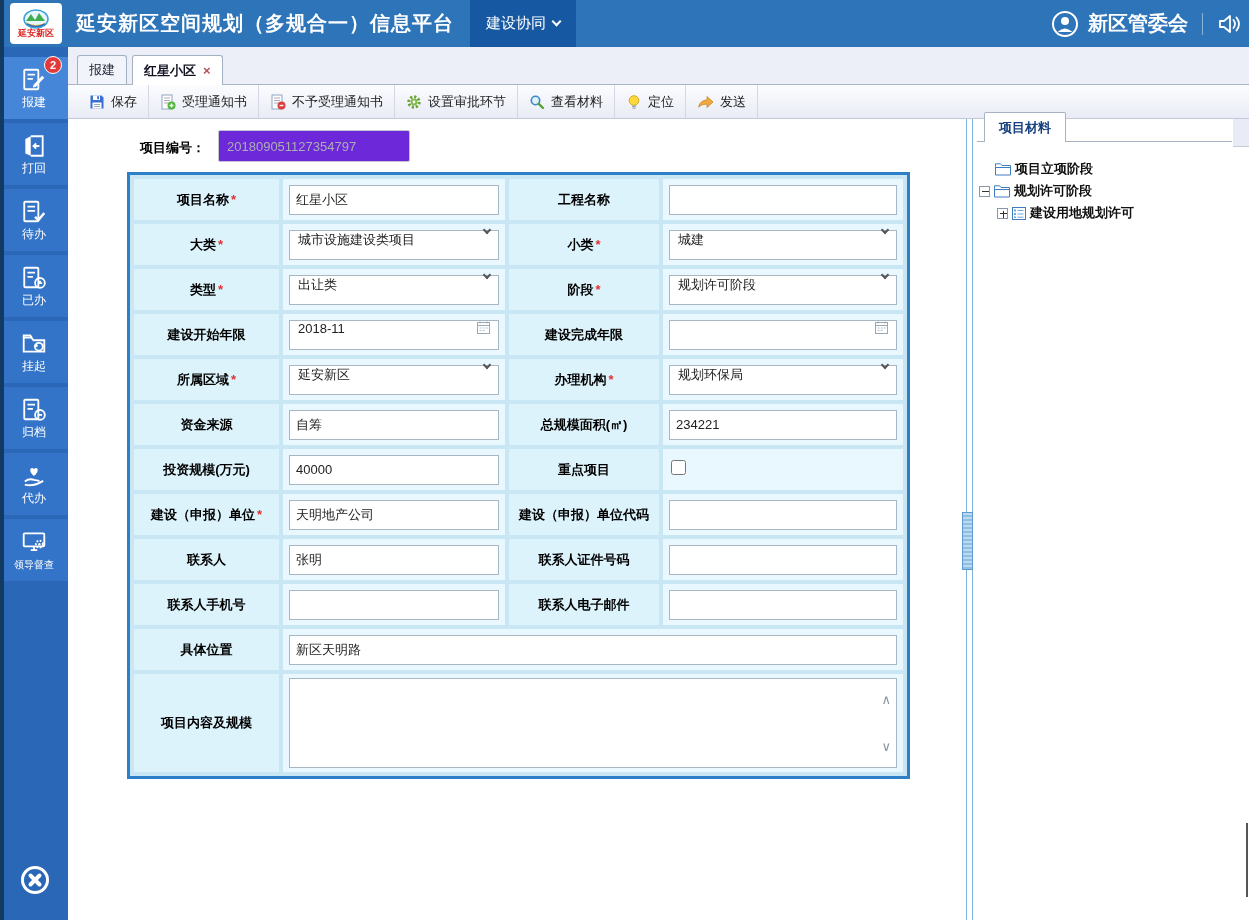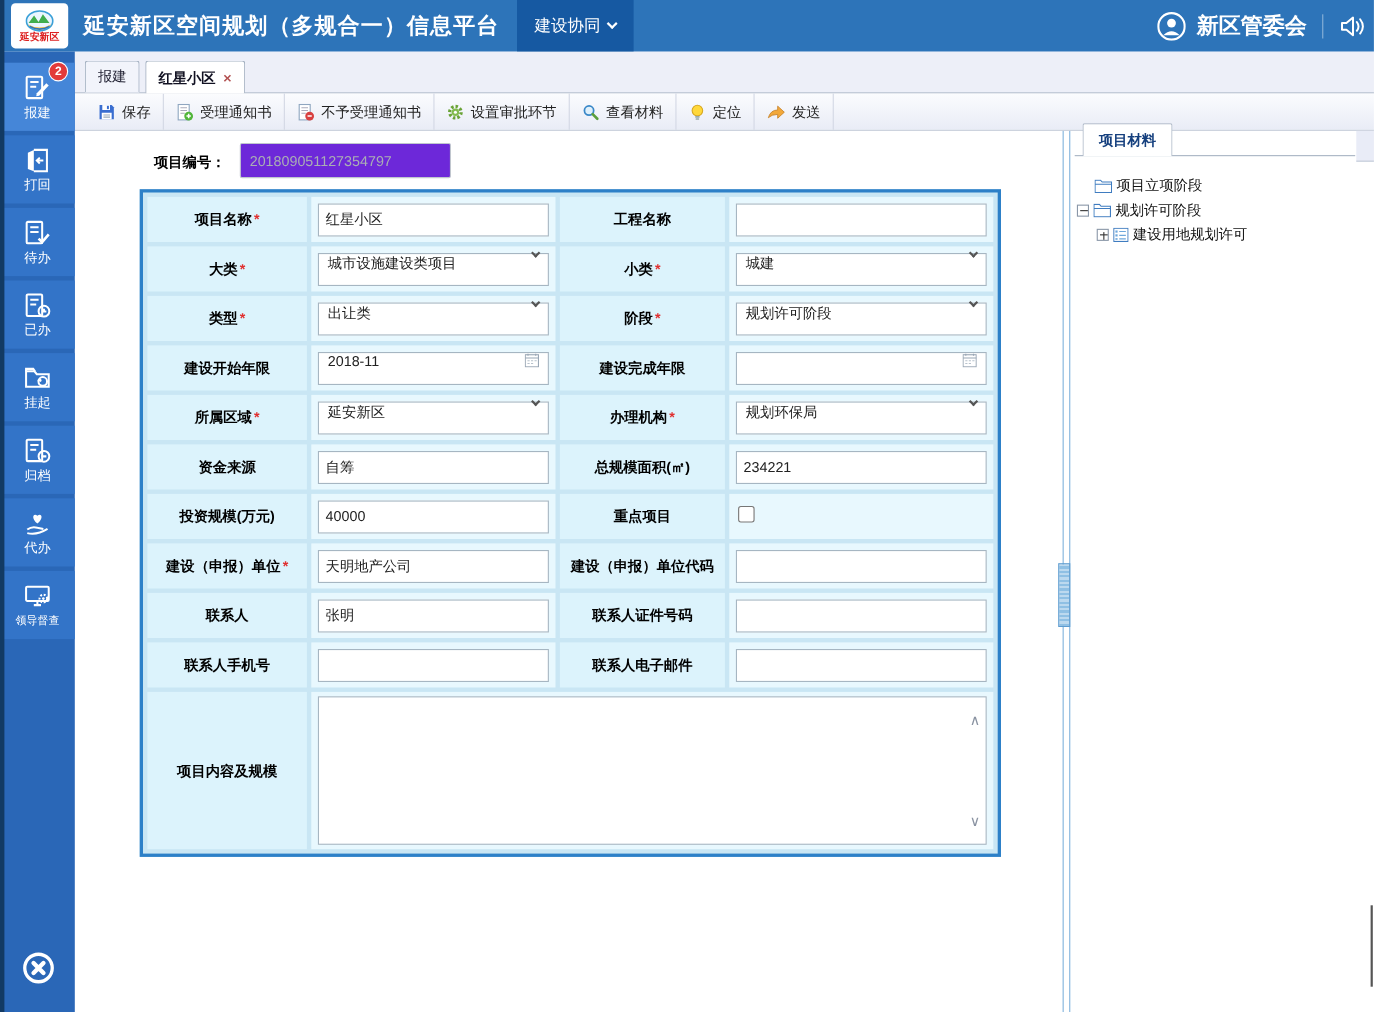--- a/index.html
+++ b/index.html
@@ -81,21 +81,21 @@
   .split-line { position:absolute; top:119px; width:1px; height:801px; background:#7fb2dc; z-index:10; }
   .split-grip { position:absolute; left:962px; top:512px; width:11px; height:58px; border:1px solid #5d9cd0;
                 background:repeating-linear-gradient(180deg,#bcd9ef 0 2px,#8fc0e4 2px 4px); z-index:11; cursor:col-resize; }
 
   
   .rpanel { position:absolute; left:977px; top:112px; width:255px; }
   .rp-tabs { border-bottom:1px solid #a7b3c3; padding-left:7px; }
   .rp-tab { display:inline-block; padding:6px 14px 5px; border:1px solid #a7b3c3; border-bottom:none;
             background:#fff; font-size:13px; font-weight:bold; color:#16407e; margin-bottom:-1px;
             position:relative; z-index:2; border-radius:2px 2px 0 0; cursor:pointer; }
-  .tree { margin-top:16px; font-size:13px; color:#111; }
+  .tree { margin-top:16px; font-size:13px; color:#111;font-weight:bold; }
   .tnode { display:flex; align-items:center; gap:4px; height:22px; cursor:pointer; }
   .toggle { width:11px; height:11px; border:1px solid #8a97a8; background:#fff; position:relative; flex:0 0 auto; }
   .toggle::after { content:""; position:absolute; left:2px; top:4.5px; width:7px; height:1px; background:#333; }
   .toggle.plus::before { content:""; position:absolute; left:4.5px; top:2px; width:1px; height:7px; background:#333; }
   svg { display:block; }
 </style>
 </head>
 <body>
 
 <div class="header">
@@ -466,20 +466,26 @@
       <td class="lab"><span>联系人手机号</span></td>
       <td class="fld">
             <input class="tin" value="" style="">
           </td>
       <td class="lab"><span>联系人电子邮件</span></td>
       <td class="fld">
             <input class="tin" value="" style="">
           </td>
     </tr>
 
+    <tr style="height:41px">
+      <td class="lab"><span>具体位置</span></td>
+      <td class="fld" colspan="3">
+            <input class="tin" value="新区天明路" style="">
+          </td>
+    </tr>
 
     <tr>
       <td class="lab"><span>项目内容及规模</span></td>
       <td class="fld" colspan="3">
         <div class="bigtxt">
           <span class="arr up">∧</span>
           <span class="arr dn">∨</span>
         </div>
       </td>
     </tr>

